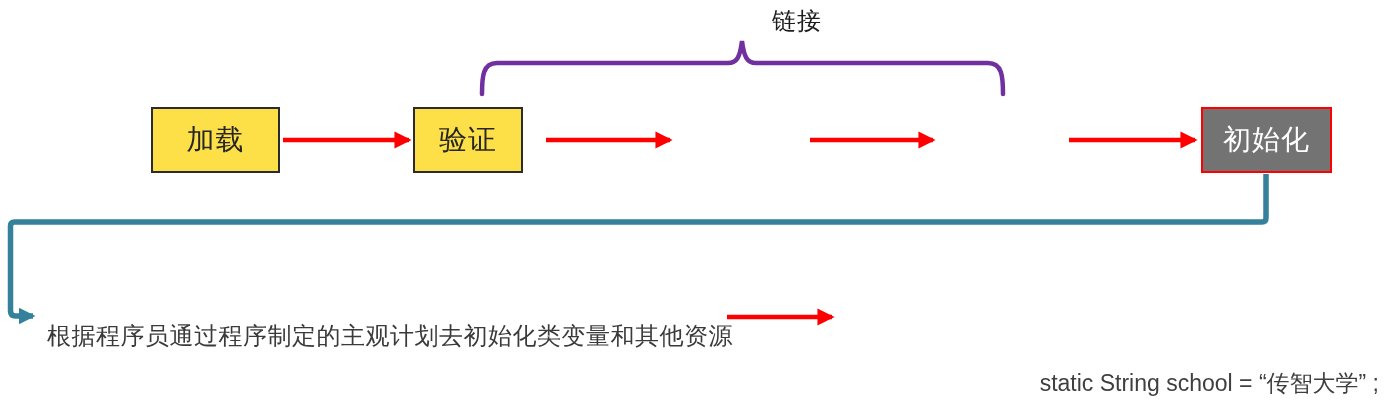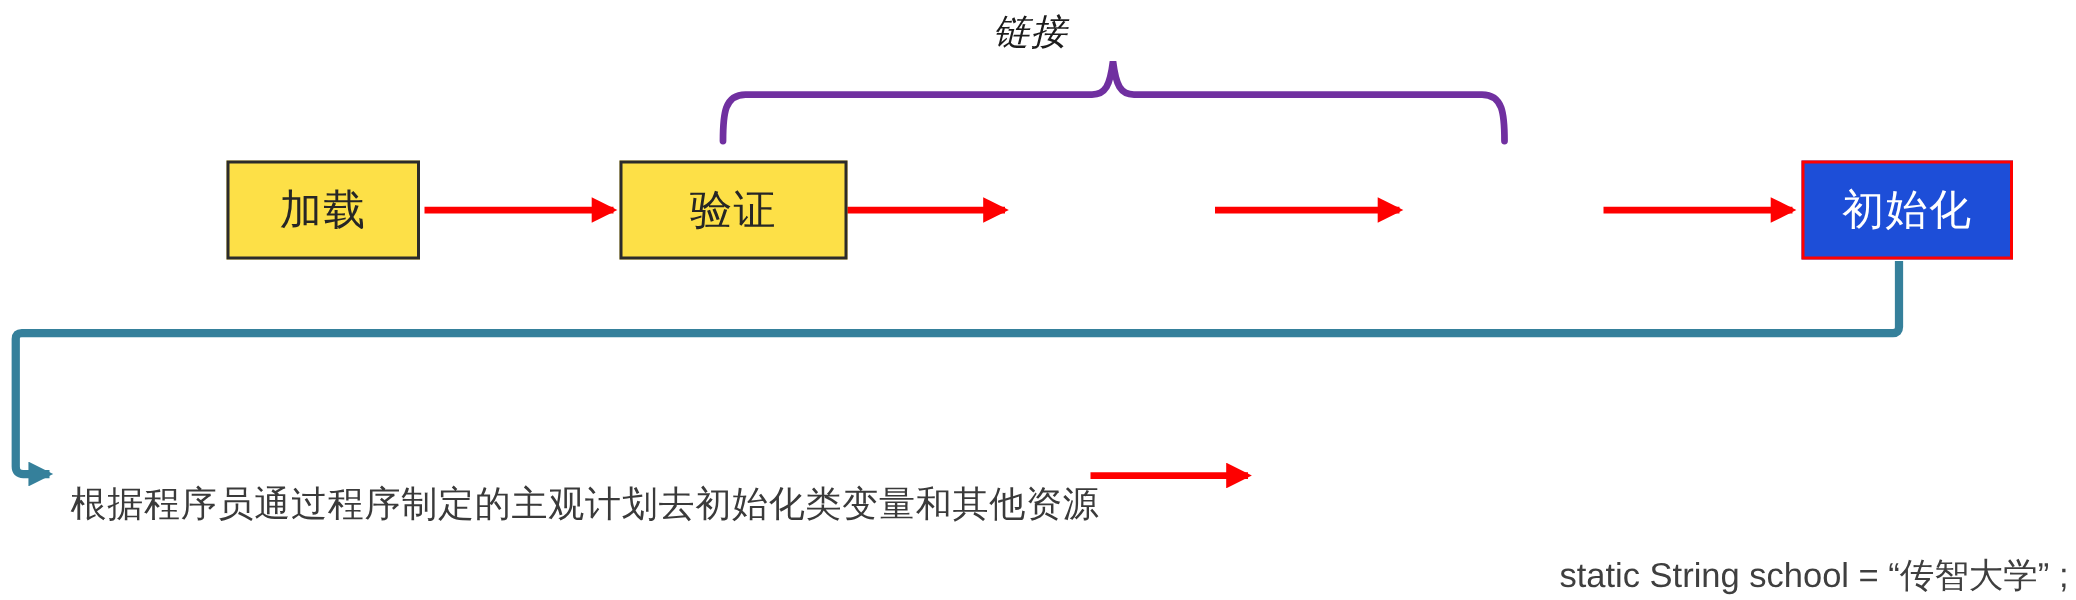--- a/index.html
+++ b/index.html
@@ -12,27 +12,27 @@
   }
   .overlay{position:absolute;left:0;top:0;pointer-events:none;}
   .stage-box{
     position:absolute;top:107px;height:66px;
     border:2.5px solid #2b2b2b;background:#fde047;
     display:flex;align-items:center;justify-content:center;
     font-size:28px;color:#262626;letter-spacing:1px;
     box-sizing:border-box;white-space:nowrap;
   }
   .s1{left:151px;width:129px}
-  .s2{left:413px;width:152px}
+  .s2{left:413px;width:110px}
   .s3{left:676px;width:131px}
   .s4{left:939px;width:127px}
-  .s5{left:1201px;width:141px;background:#1d4ed8;border-color:#fe0000;color:#ffffff}
+  .s5{left:1201px;width:131px;background:#737373;border-color:#fe0000;color:#ffffff}
   .bracket-label{
     position:absolute;left:662px;top:5px;width:160px;
-    text-align:left;font-size:24px;color:#1d1d1d;letter-spacing:1px;font-style:italic;
+    text-align:right;font-size:24px;color:#1d1d1d;letter-spacing:1px;
   }
   .note{
     position:absolute;top:320px;font-size:24px;color:#3a3a3a;
     white-space:nowrap;letter-spacing:0.5px;
   }
   .note-1{left:47px}
   .note-2{left:853px}
   .code-line{
     position:absolute;top:368px;right:5px;font-size:23px;color:#3f3f3f;
     white-space:nowrap;

